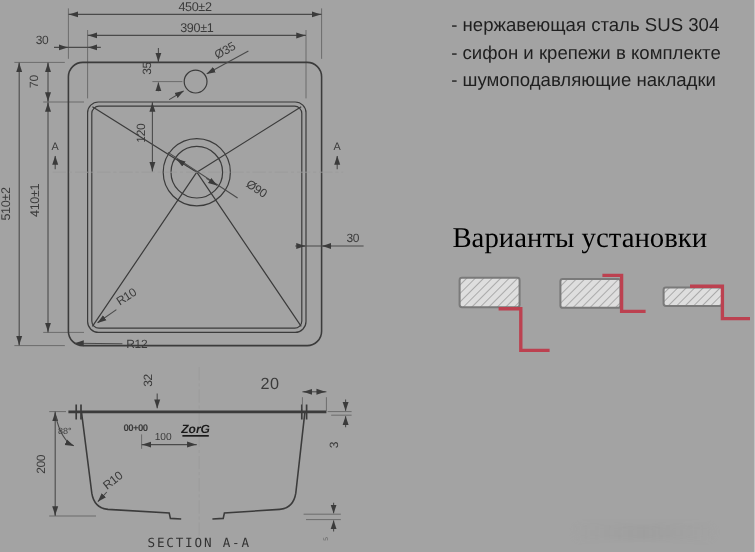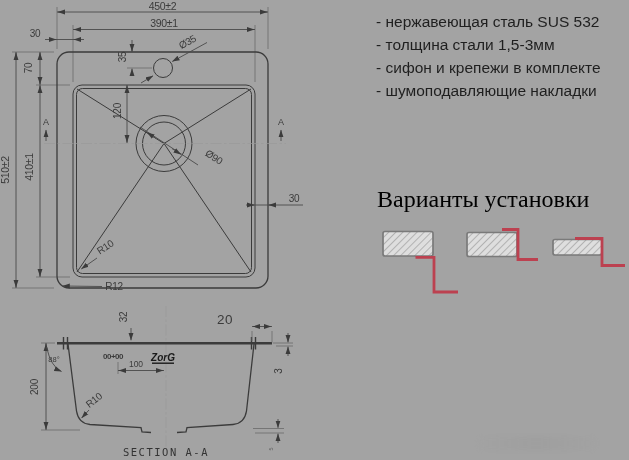--- a/index.html
+++ b/index.html
@@ -189,22 +189,21 @@
         <text style="font-size:8.5px" x="136" y="367" text-anchor="middle">100</text>
         <text style="font-size:8px;font-weight:bold;letter-spacing:-0.5px" x="113" y="359" text-anchor="middle">00+00</text>
         <text style="font-size:10px;font-weight:bold;font-style:italic;fill:#1a1a1a" x="163" y="361" text-anchor="middle">ZorG</text>
         <rect x="152" y="362.5" width="22" height="1.4" fill="#1a1a1a"></rect>
         <text style="font-family:'DejaVu Sans Mono',monospace;font-size:10.5px;letter-spacing:1.5px;fill:#333" x="166" y="456" text-anchor="middle">SECTION A-A</text>
       </g>
     </g>
   </svg>
 
   <div class="features">
-    <div>- нержавеющая сталь SUS 532</div>
-    <div>- толщина стали 1,5-3мм</div>
+    <div>- нержавеющая сталь SUS 304</div>
     <div>- сифон и крепежи в комплекте</div>
     <div>- шумоподавляющие накладки</div>
   </div>
 
   <div class="install-heading">Варианты установки</div>
 
   <svg width="252" height="82" viewBox="0 0 252 82" style="position:absolute;left:376px;top:223px;">
     <defs>
       <pattern id="hatch" patternUnits="userSpaceOnUse" width="5" height="5" patternTransform="rotate(45)">
         <rect width="5" height="5" fill="#dedede"></rect>

